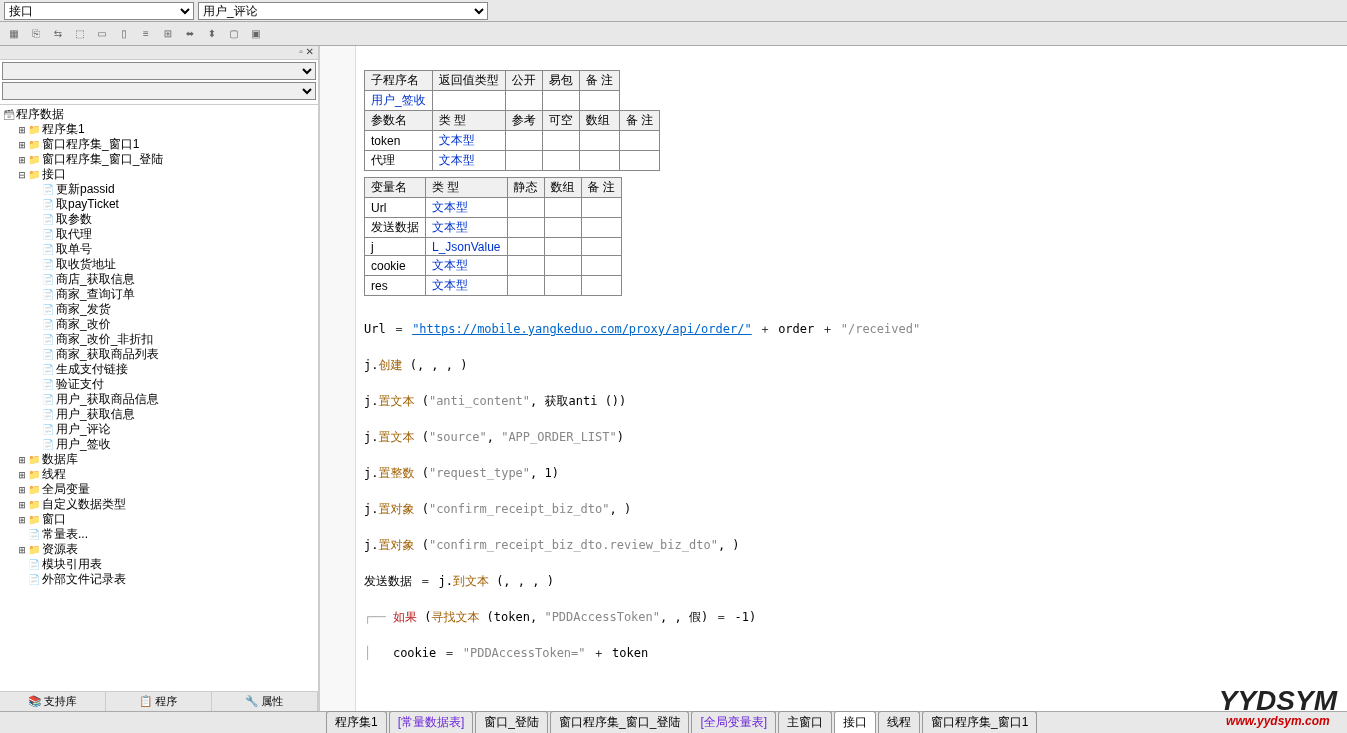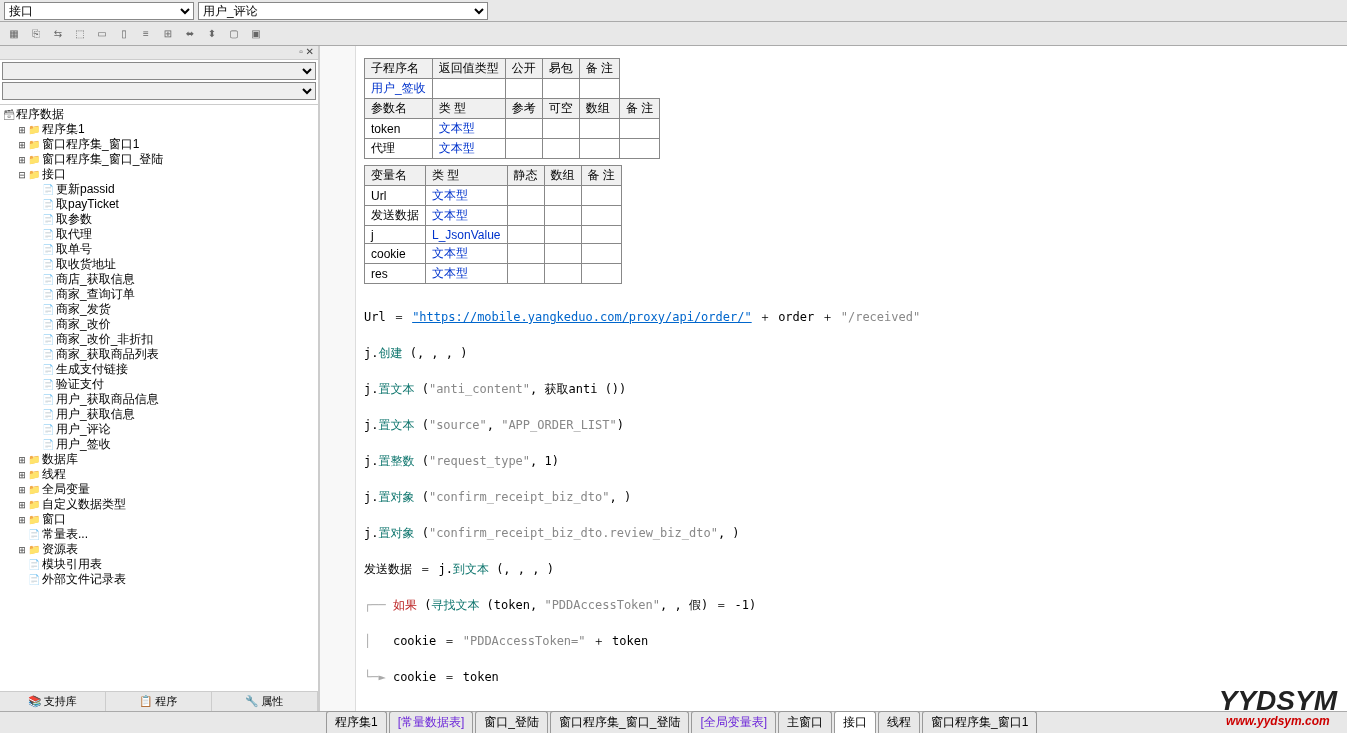--- a/index.html
+++ b/index.html
@@ -13,28 +13,28 @@
 .side-combos { padding: 2px; border-bottom: 1px solid #ccc; }
 .side-combos select { width: 100%; margin-bottom: 2px; height: 18px; border: 1px solid #888; }
 .side-close { height: 14px; background: #e8e8e8; border-bottom: 1px solid #ccc; text-align: right; padding-right: 4px; font-size: 10px; color: #444; }
 .tree { flex: 1; overflow: auto; padding: 2px; }
 .tree-item { display: flex; align-items: center; height: 15px; white-space: nowrap; cursor: pointer; }
 .tree-icon { width: 14px; text-align: center; font-size: 10px; color: #555; }
 .expand { width: 12px; text-align: center; font-size: 9px; color: #444; cursor: pointer; }
 .ind0 { padding-left: 0; }
 .ind1 { padding-left: 14px; }
 .ind2 { padding-left: 28px; }
-.content { flex: 1; background: #fff; overflow: auto; padding: 12px 8px 8px 44px; position: relative; }
+.content { flex: 1; background: #fff; overflow: auto; padding: 24px 8px 8px 44px; position: relative; }
 .gutter { position: absolute; left: 0; top: 0; bottom: 0; width: 36px; background: #f8f8f8; border-right: 1px solid #ddd; }
 .ctable { border-collapse: collapse; margin-bottom: 6px; }
 .ctable td, .ctable th { border: 1px solid #888; padding: 1px 6px; font-size: 12px; height: 18px; text-align: left; font-weight: normal; }
 .ctable th { background: #f0f0f0; }
 .link { color: #0033cc; }
 .code { font-family: "SimSun", monospace; line-height: 18px; white-space: pre; }
-.c-fn { color: #0f766e; }
+.c-fn { color: #a16207; }
 .c-str { color: #888888; }
 .c-url { color: #0066cc; text-decoration: underline; }
 .c-kw { color: #b91c1c; }
 .bottom-tabs { height: 22px; background: #e8e8e8; border-top: 1px solid #aaa; display: flex; align-items: flex-end; padding: 0 6px; position: relative; }
 .btab { padding: 2px 8px; border: 1px solid #999; border-bottom: none; background: #e8e8e8; margin-right: 2px; font-size: 12px; cursor: pointer; border-radius: 3px 3px 0 0; }
 .btab.active { background: #fff; }
 .btab.green { color: #6d28d9; }
 .side-tabs { display: flex; border-top: 1px solid #ccc; }
 .side-tab { flex: 1; text-align: center; padding: 2px; border-right: 1px solid #ccc; font-size: 11px; background: #e8e8e8; cursor: pointer; display: flex; align-items: center; justify-content: center; gap: 2px; }
 .watermark { position: absolute; right: 10px; bottom: 6px; font-family: "Arial Black", sans-serif; font-weight: bold; font-style: italic; font-size: 28px; color: #222; text-align: center; line-height: 1; }
@@ -351,21 +351,20 @@
 <div><span>Url ＝ </span><span class="c-url">"https://mobile.yangkeduo.com/proxy/api/order/"</span><span> ＋ order ＋ </span><span class="c-str">"/received"</span></div>
 <div>j.<span class="c-fn">创建</span> (, , , )</div>
 <div>j.<span class="c-fn">置文本</span> (<span class="c-str">"anti_content"</span><span>, 获取anti ())</span></div>
 <div>j.<span class="c-fn">置文本</span> (<span class="c-str">"source"</span><span>, </span><span class="c-str">"APP_ORDER_LIST"</span><span>)</span></div>
 <div>j.<span class="c-fn">置整数</span> (<span class="c-str">"request_type"</span><span>, 1)</span></div>
 <div>j.<span class="c-fn">置对象</span> (<span class="c-str">"confirm_receipt_biz_dto"</span><span>, )</span></div>
 <div>j.<span class="c-fn">置对象</span> (<span class="c-str">"confirm_receipt_biz_dto.review_biz_dto"</span><span>, )</span></div>
 <div>发送数据 ＝ j.<span class="c-fn">到文本</span> (, , , )</div>
 <div><span class="tree-guide">┌──</span> <span class="c-kw">如果</span> (<span class="c-fn">寻找文本</span> (token, <span class="c-str">"PDDAccessToken"</span>, , 假) ＝ -1)</div>
 <div><span class="tree-guide">│  </span> cookie ＝ <span class="c-str">"PDDAccessToken="</span> ＋ token</div>
-<div><span class="tree-guide">└─►</span> cookie ＝ token</div>
 
 
 
     </div>
 
   </div>
 </div>
 
 <div class="bottom-tabs">
   <div id="btabs" style="display:flex;margin-left:320px">

